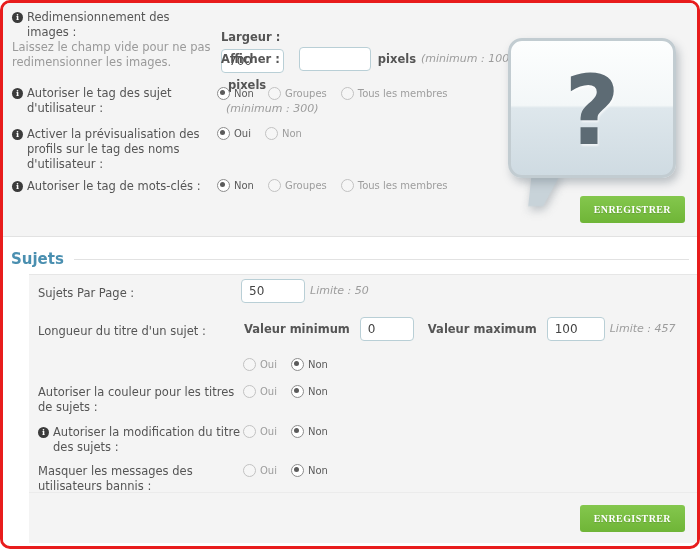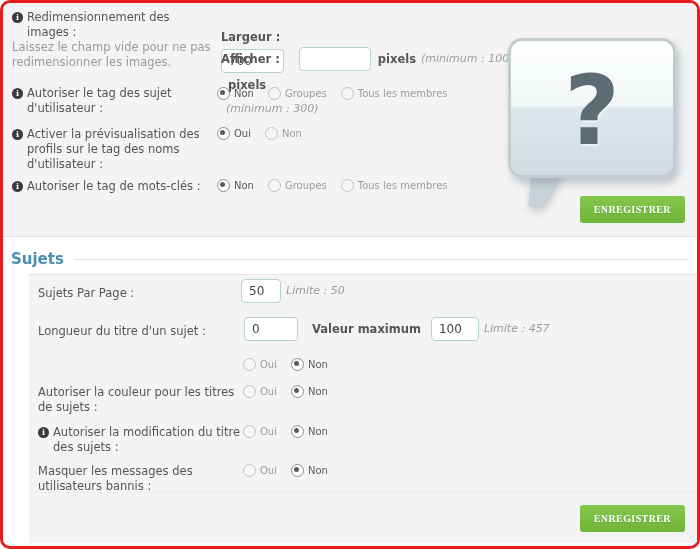--- a/index.html
+++ b/index.html
@@ -358,31 +358,32 @@
       <span class="sec-title">Sujets</span>
       <span class="sec-rule"></span>
     </div>
 
     <div class="sujets-body">
 
       <div class="row" style="left:9px; top:11px;">
         <span class="lbl">Sujets Par Page :</span>
       </div>
       <div class="row" style="left:212px; top:4px;">
-        <input class="txt" style="width: 40px;" type="text" value="50">
+        <input class="txt" style="width: 64px;" type="text" value="50">
         <span class="hint">Limite : 50</span>
       </div>
 
       <div class="row" style="left:9px; top:49px;">
         <span class="lbl">Longueur du titre d'un sujet :</span>
       </div>
       <div class="row" style="left:215px; top:42px; align-items:center;">
+        <span class="field-label">Valeur minimum</span>
         <input class="txt" style="width: 54px;" type="text" value="0">
         <span class="field-label" style="margin-left:14px;">Valeur maximum</span>
-        <input class="txt" style="width: 48px;" type="text" value="100">
+        <input class="txt" style="width: 58px;" type="text" value="100">
         <span class="hint">Limite : 457</span>
       </div>
 
       <div class="row radio-group" style="left:214px; top:83px;">
         <label class="radio-opt off">
           <span class="rb"></span>
           <span>Oui</span>
         </label>
         <label class="radio-opt">
           <span class="rb on"></span>

